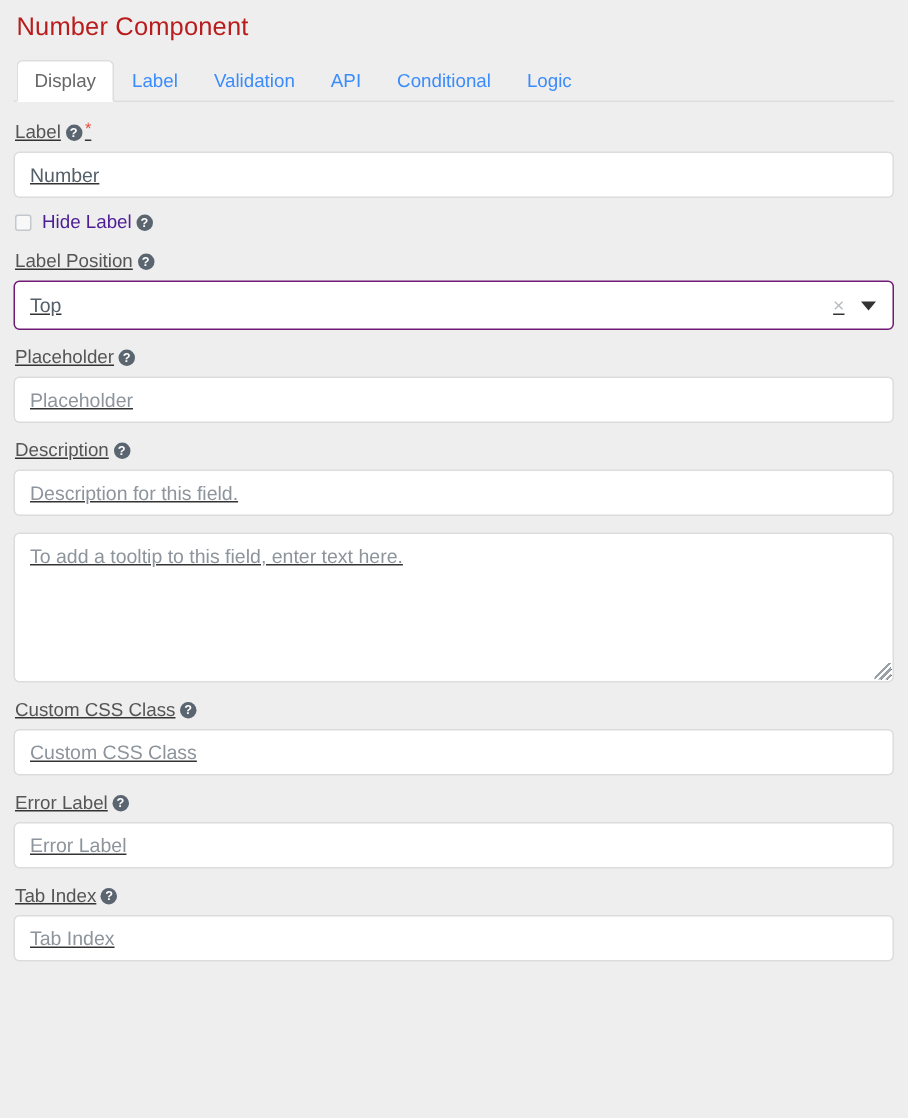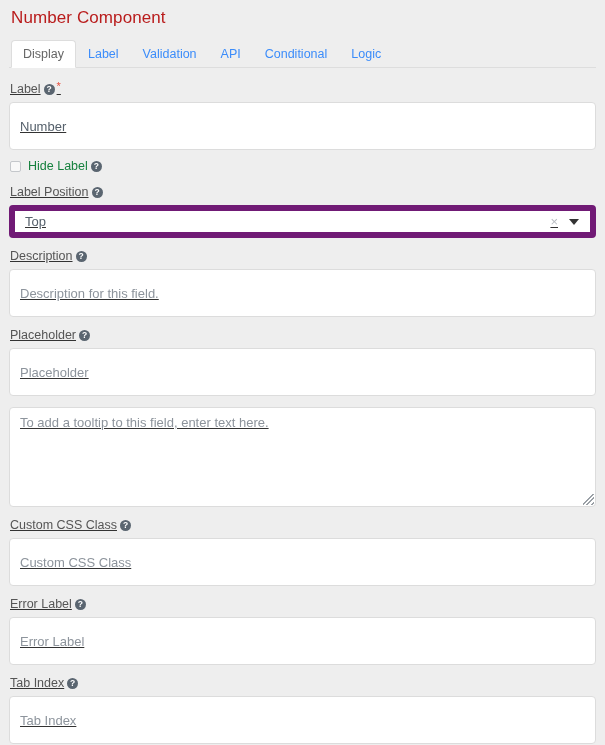--- a/index.html
+++ b/index.html
@@ -108,21 +108,21 @@
     font-size: 11px;
     margin-left: 2px;
     vertical-align: 3px;
   }
 
   
   .form-control {
     display: block;
     width: 100%;
     box-sizing: border-box;
-    height: 48px;
+    height: 31px;
     padding: 5px 10px;
     font-size: 13px;
     line-height: 19px;
     color: #55606b;
     background-color: #ffffff;
     border: 1px solid #dcdcdc;
     border-radius: 4px;
     font-family: "Liberation Sans", sans-serif;
     outline: none;
   }
@@ -152,38 +152,38 @@
     background: #f8f8f8;
     border-radius: 2px;
     box-sizing: border-box;
     margin-right: 7px;
     cursor: pointer;
     flex: none;
   }
   .cb-label {
     font-size: 12.5px;
     line-height: 15px;
-    color: #15803d;
+    color: #4c1d95;
     cursor: pointer;
   }
 
   
   .select-wrap {
     position: relative;
     width: 100%;
   }
   .select-box {
     display: flex;
     align-items: center;
     box-sizing: border-box;
     width: 100%;
     height: 33px;
     padding: 5px 10px;
     background: #ffffff;
-    border: 6px solid #701a75;
+    border: 1px solid #701a75;
     border-radius: 4px;
     font-size: 13px;
     color: #55606b;
     cursor: pointer;
   }
   .select-value { flex: 1 1 auto; }
   .select-clear {
     color: #b8bcc1;
     font-size: 13px;
     line-height: 13px;
@@ -264,30 +264,30 @@
       <div class="select-box">
         <span class="select-value">Top</span>
         <span class="select-clear">×</span>
         <span class="select-caret"></span>
       </div>
     </div>
   </div>
 
   <div class="form-group">
     <label class="field-label">
+      <span>Placeholder</span><span class="help-icon">?</span>
+    </label>
+    <input class="form-control" type="text" placeholder="Placeholder" style="">
+  </div>
+
+  <div class="form-group">
+    <label class="field-label">
       <span>Description</span><span class="help-icon">?</span>
     </label>
     <input class="form-control" type="text" placeholder="Description for this field." style="">
-  </div>
-
-  <div class="form-group">
-    <label class="field-label">
-      <span>Placeholder</span><span class="help-icon">?</span>
-    </label>
-    <input class="form-control" type="text" placeholder="Placeholder" style="">
   </div>
 
   <div class="form-group">
     <div class="ta-wrap">
       <textarea class="form-control" placeholder="To add a tooltip to this field, enter text here." style=""></textarea>
       <span class="ta-grip"></span>
     </div>
   </div>
 
   <div class="form-group">

